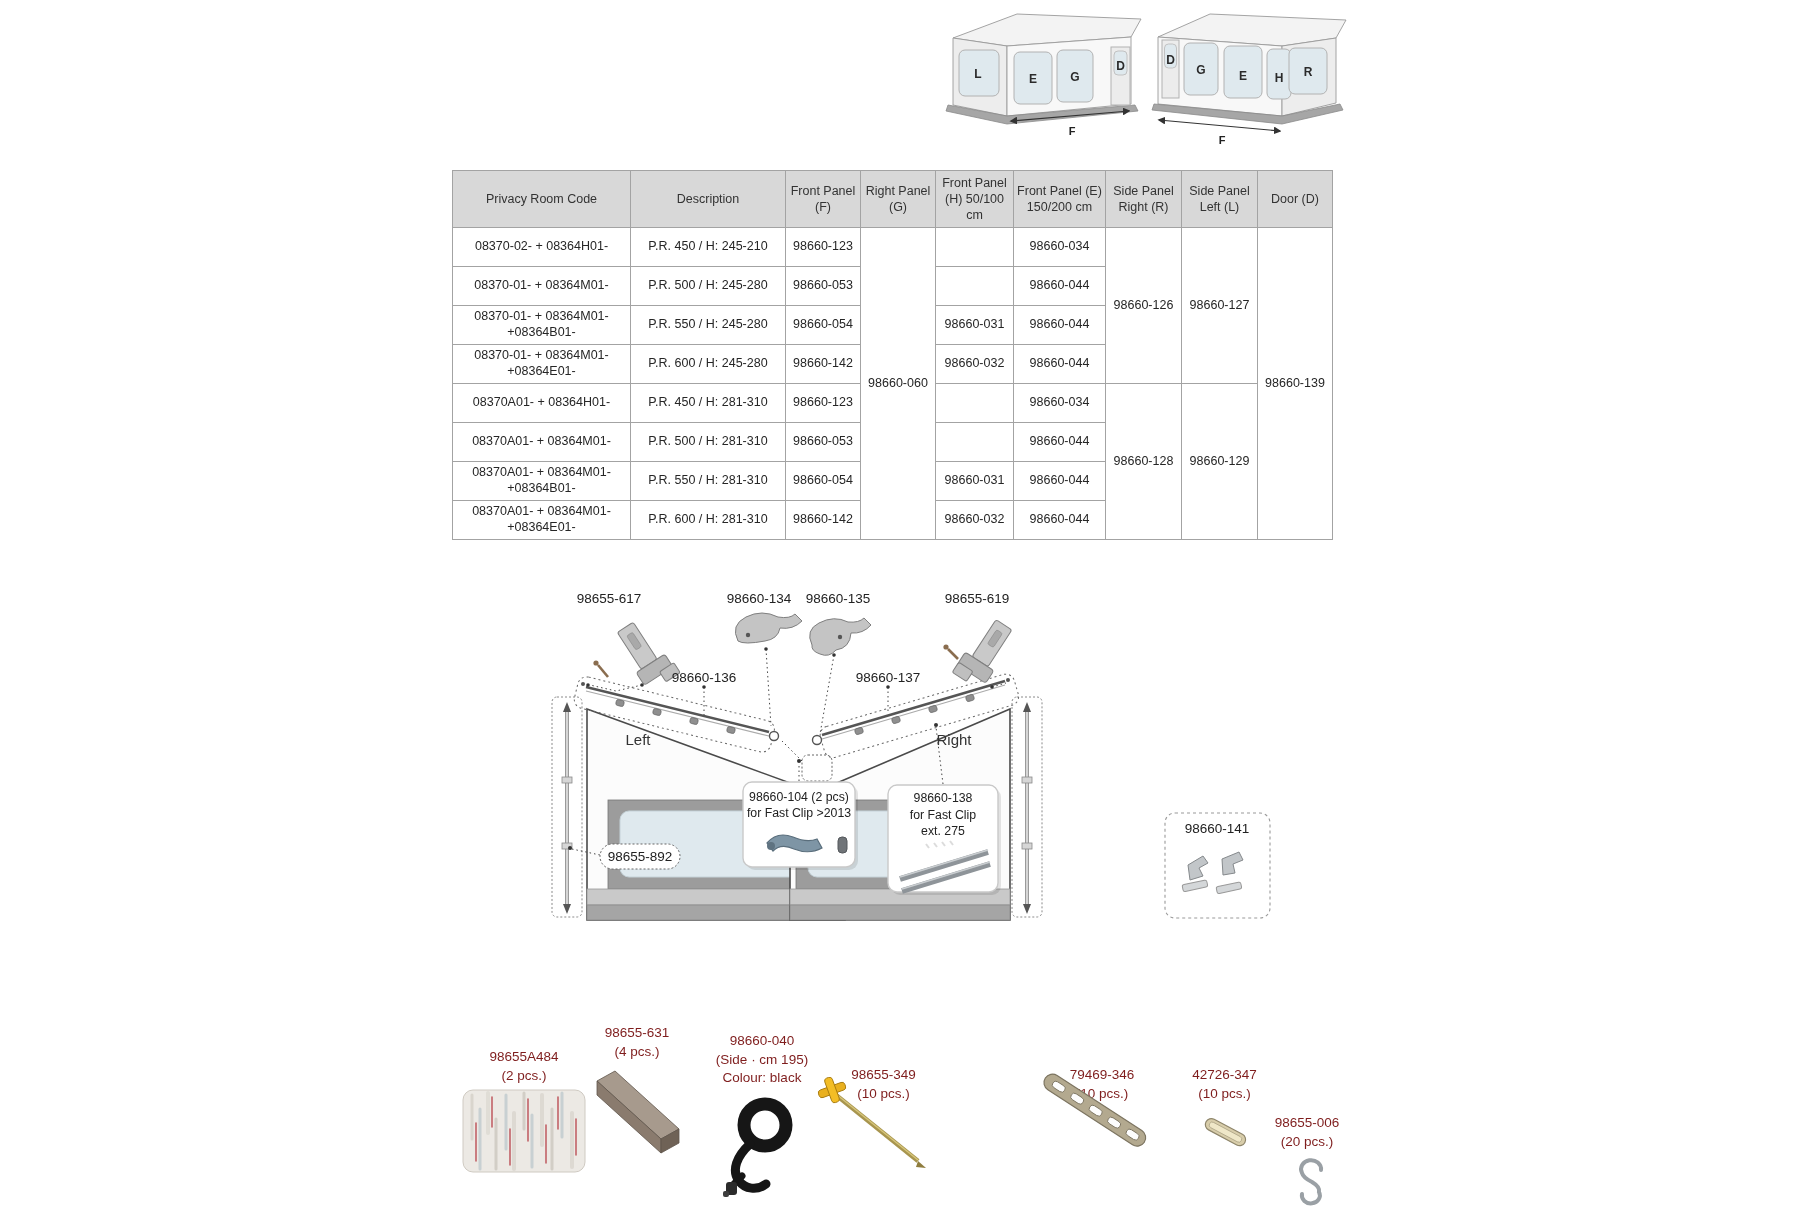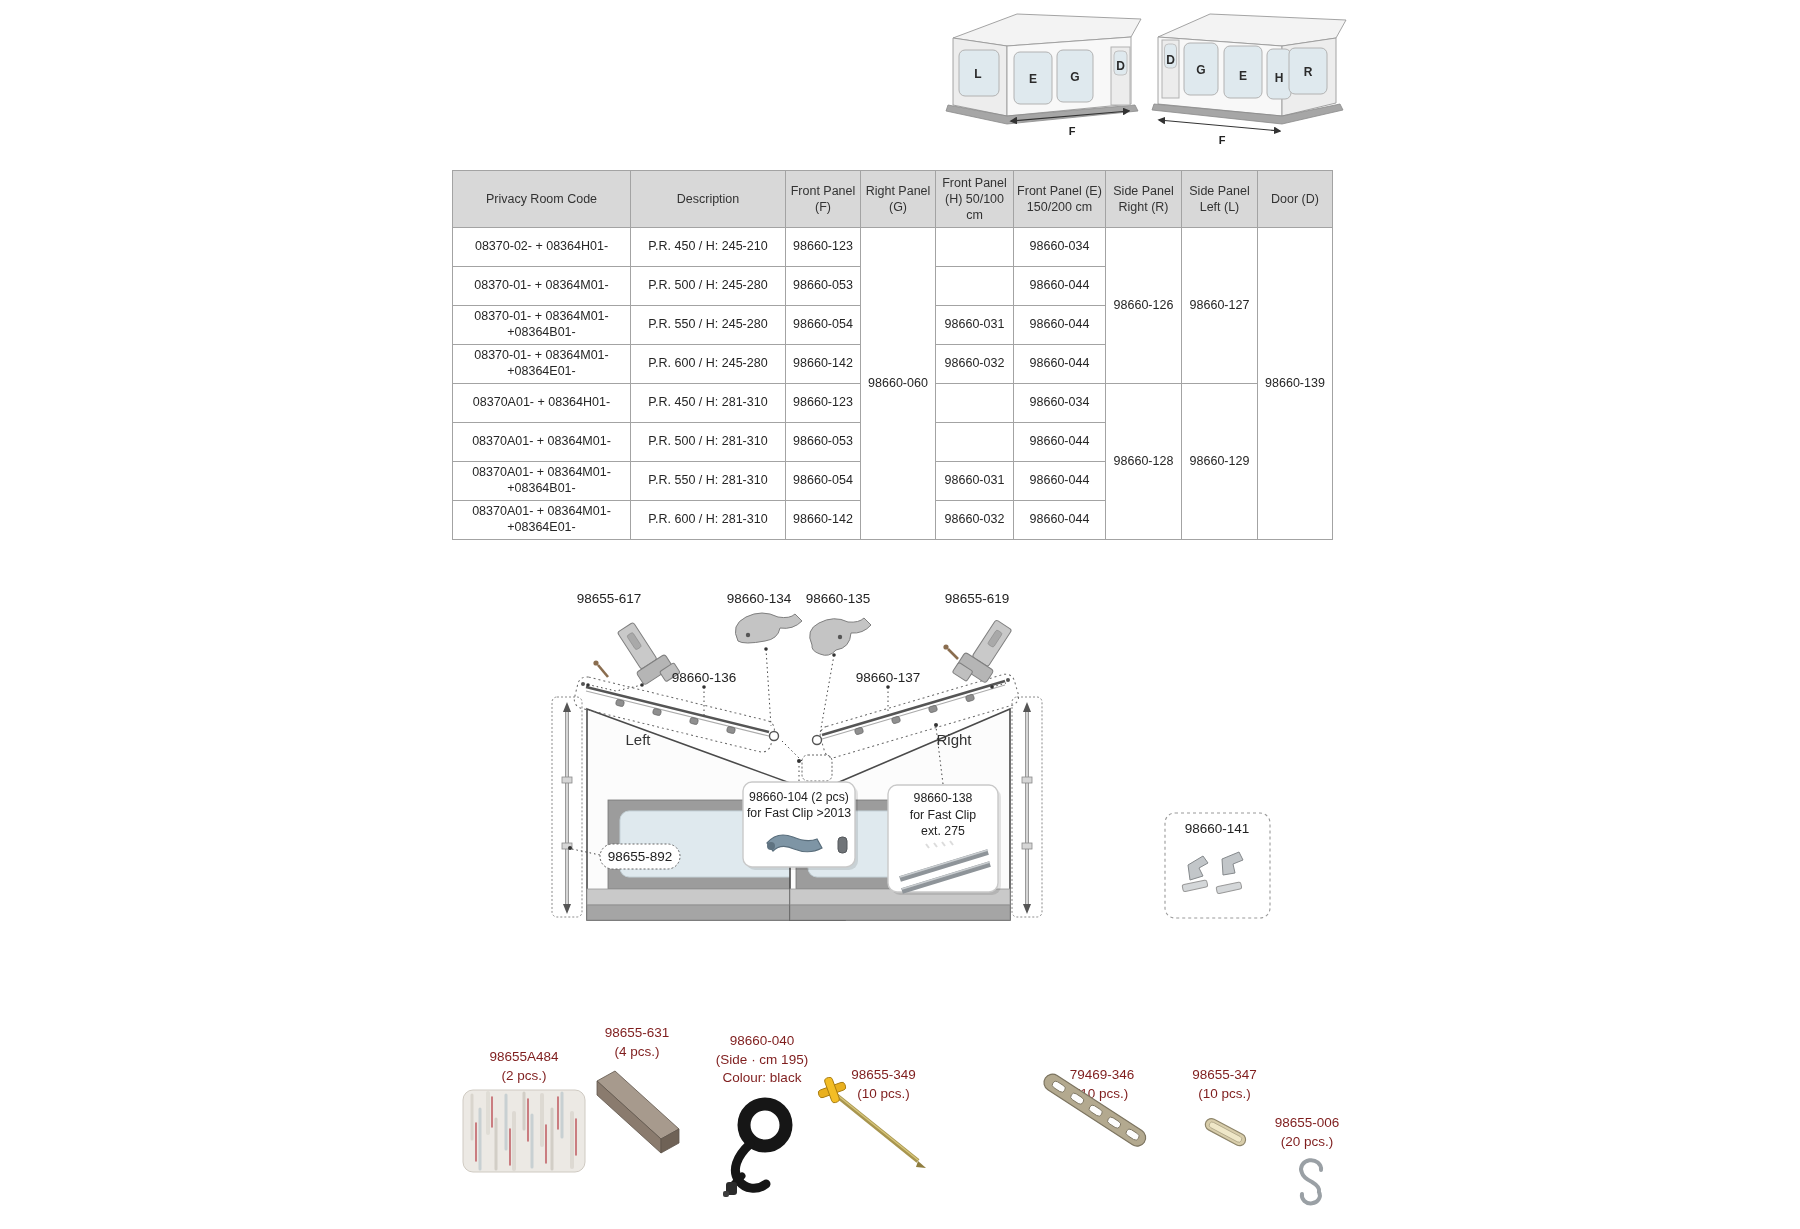--- a/index.html
+++ b/index.html
@@ -433,21 +433,21 @@
         <rect x="17" y="11" width="14" height="7" rx="3.5" fill="#fdfdfd" stroke="#7c7460" stroke-width="0.9"></rect>
         <rect x="39" y="11" width="14" height="7" rx="3.5" fill="#fdfdfd" stroke="#7c7460" stroke-width="0.9"></rect>
         <rect x="61" y="11" width="14" height="7" rx="3.5" fill="#fdfdfd" stroke="#7c7460" stroke-width="0.9"></rect>
         <rect x="83" y="11" width="14" height="7" rx="3.5" fill="#fdfdfd" stroke="#7c7460" stroke-width="0.9"></rect>
         <rect x="105" y="11" width="14" height="7" rx="3.5" fill="#fdfdfd" stroke="#7c7460" stroke-width="0.9"></rect>
       </g>
     </svg>
   </div>
 
   <div class="part-block" style="left:1182px;top:1066px;width:85px;">
-    <div>98655-347</div>
+    <div>42726-347</div>
     <div>(10 pcs.)</div>
     <svg width="62" height="52" viewBox="0 0 62 52">
       <g transform="rotate(28 31 26)">
         <rect x="9" y="19" width="44" height="12" rx="6" fill="#d8cdaa" stroke="#8f866b" stroke-width="1.2"></rect>
         <rect x="13" y="22" width="36" height="6" rx="3" fill="#efe7c8" stroke="#a89f82" stroke-width="0.7"></rect>
       </g>
     </svg>
   </div>
 
   <div class="part-block" style="left:1268px;top:1066px;width:78px;margin-top:48px;">

